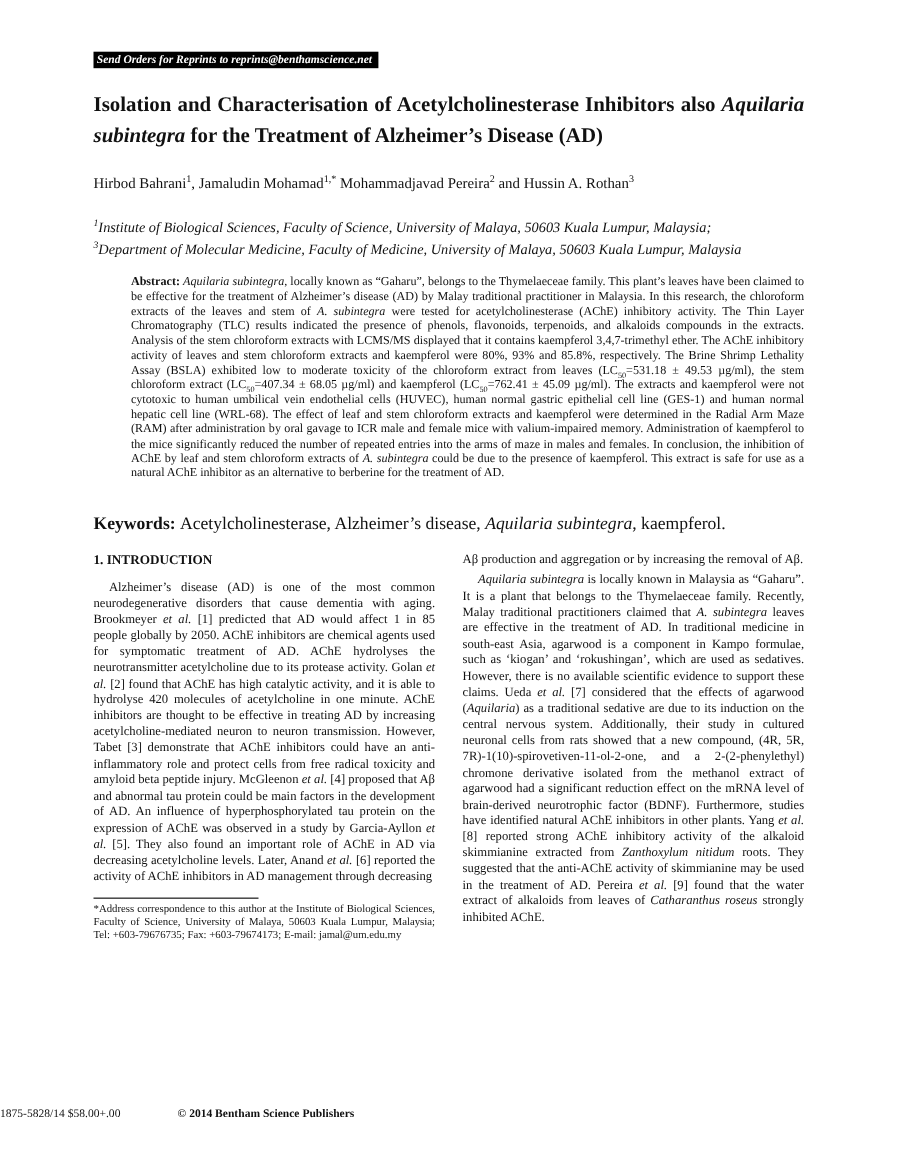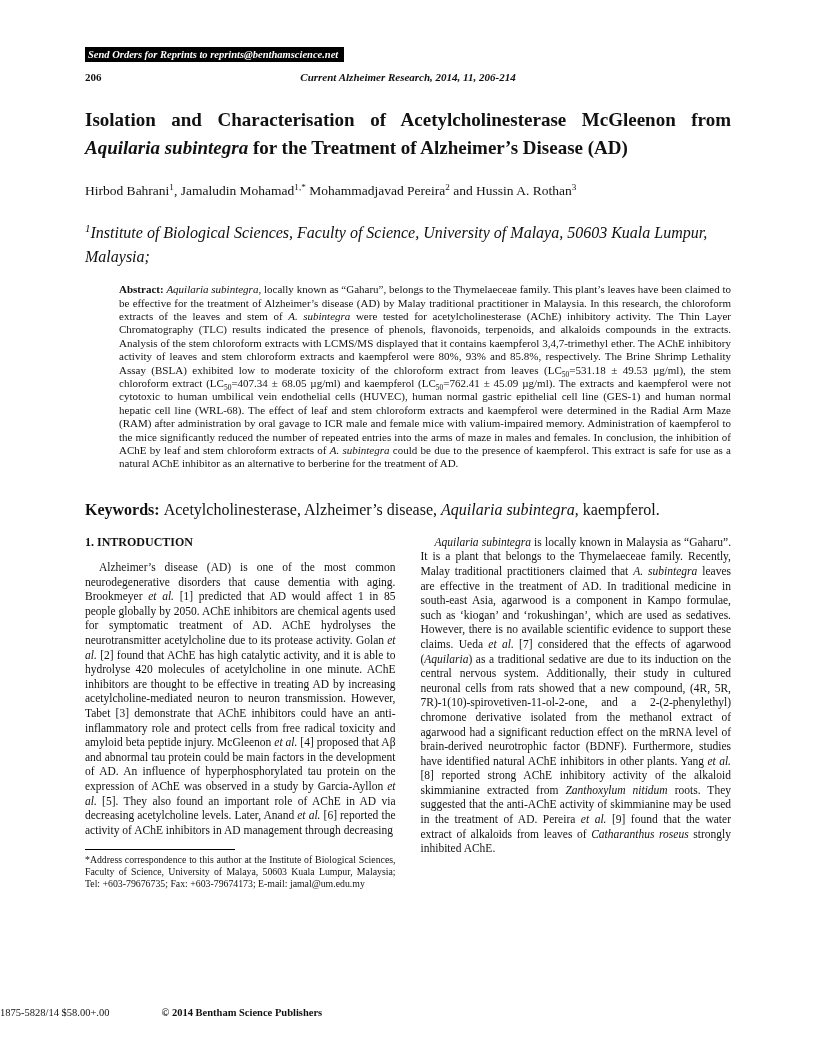--- a/index.html
+++ b/index.html
@@ -54,21 +54,21 @@
     font-weight: bold;
     line-height: 1.45;
     text-align: justify;
   }
   .author-line {
     margin-top: 22px;
     font-size: 13.5px;
   }
   .affiliations {
     margin-top: 22px;
-    font-size: 16px;
+    font-size: 13px;
     font-style: italic;
     line-height: 1.5;
   }
   .abstract {
     margin-top: 14px;
     margin-left: 34px;
     font-size: 11px;
     line-height: 1.22;
     text-align: justify;
   }
@@ -121,50 +121,48 @@
   }
   .footer-copyright { font-weight: bold; }
 </style>
 </head>
 <body>
 
 <div class="page">
 
   <div class="reprint-bar">Send Orders for Reprints to reprints@benthamscience.net</div>
 
-  <div class="page-head-row">
-    <span class="page-number">206</span>
-    <span class="journal-citation"><span class="it bd">Current Alzheimer Research, </span><span class="it bd">2014, </span><span class="it bd">11</span><span class="it bd">, 206-214</span></span>
-  </div>
 
-  <h1 class="article-title"><span>Isolation and Characterisation of Acetylcholinesterase McGleenon from </span><span class="it">Aquilaria subintegra</span><span> for the Treatment of Alzheimer’s Disease (AD)</span></h1>
+  <h1 class="article-title"><span>Isolation and Characterisation of Acetylcholinesterase Inhibitors also </span><span class="it">Aquilaria subintegra</span><span> for the Treatment of Alzheimer’s Disease (AD)</span></h1>
 
   <div class="author-line"><span>Hirbod Bahrani</span><sup>1</sup><span>, Jamaludin Mohamad</span><sup>1,*</sup><span> Mohammadjavad Pereira</span><sup>2</sup><span> and Hussin A. Rothan</span><sup>3</sup></div>
 
   <div class="affiliations">
     <div><sup>1</sup><span>Institute of Biological Sciences, Faculty of Science, University of Malaya, 50603 Kuala Lumpur, Malaysia;</span></div>
+    <div><sup>3</sup><span>Department of Molecular Medicine, Faculty of Medicine, University of Malaya, 50603 Kuala Lumpur, Malaysia</span></div>
   </div>
 
   <div class="abstract"><span class="bd">Abstract: </span><span class="it">Aquilaria subintegra</span><span>, locally known as “Gaharu”, belongs to the Thymelaeceae family. This plant’s leaves have been claimed to be effective for the treatment of Alzheimer’s disease (AD) by Malay traditional practitioner in Malaysia. In this research, the chloroform extracts of the leaves and stem of </span><span class="it">A. subintegra</span><span> were tested for acetylcholinesterase (AChE) inhibitory activity. The Thin Layer Chromatography (TLC) results indicated the presence of phenols, flavonoids, terpenoids, and alkaloids compounds in the extracts. Analysis of the stem chloroform extracts with LCMS/MS displayed that it contains kaempferol 3,4,7-trimethyl ether. The AChE inhibitory activity of leaves and stem chloroform extracts and kaempferol were 80%, 93% and 85.8%, respectively. The Brine Shrimp Lethality Assay (BSLA) exhibited low to moderate toxicity of the chloroform extract from leaves (LC</span><sub>50</sub><span>=531.18 ± 49.53 µg/ml), the stem chloroform extract (LC</span><sub>50</sub><span>=407.34 ± 68.05 µg/ml) and kaempferol (LC</span><sub>50</sub><span>=762.41 ± 45.09 µg/ml). The extracts and kaempferol were not cytotoxic to human umbilical vein endothelial cells (HUVEC), human normal gastric epithelial cell line (GES-1) and human normal hepatic cell line (WRL-68). The effect of leaf and stem chloroform extracts and kaempferol were determined in the Radial Arm Maze (RAM) after administration by oral gavage to ICR male and female mice with valium-impaired memory. Administration of kaempferol to the mice significantly reduced the number of repeated entries into the arms of maze in males and females. In conclusion, the inhibition of AChE by leaf and stem chloroform extracts of </span><span class="it">A. subintegra</span><span> could be due to the presence of kaempferol. This extract is safe for use as a natural AChE inhibitor as an alternative to berberine for the treatment of AD.</span></div>
 
   <div class="keywords"><span class="bd">Keywords: </span><span>Acetylcholinesterase, Alzheimer’s disease, </span><span class="it">Aquilaria subintegra</span><span>, kaempferol.</span></div>
 
   <div class="columns">
 
     <div class="col">
       <h2 class="section-heading">1. INTRODUCTION</h2>
       <p class="indent"><span>Alzheimer’s disease (AD) is one of the most common neurodegenerative disorders that cause dementia with aging. Brookmeyer </span><span class="it">et al.</span><span> [1] predicted that AD would affect 1 in 85 people globally by 2050. AChE inhibitors are chemical agents used for symptomatic treatment of AD. AChE hydrolyses the neurotransmitter acetylcholine due to its protease activity. Golan </span><span class="it">et al.</span><span> [2] found that AChE has high catalytic activity, and it is able to hydrolyse 420 molecules of acetylcholine in one minute. AChE inhibitors are thought to be effective in treating AD by increasing acetylcholine-mediated neuron to neuron transmission. However, Tabet [3] demonstrate that AChE inhibitors could have an anti-inflammatory role and protect cells from free radical toxicity and amyloid beta peptide injury. McGleenon </span><span class="it">et al.</span><span> [4] proposed that Aβ and abnormal tau protein could be main factors in the development of AD. An influence of hyperphosphorylated tau protein on the expression of AChE was observed in a study by Garcia-Ayllon </span><span class="it">et al.</span><span> [5]. They also found an important role of AChE in AD via decreasing acetylcholine levels. Later, Anand </span><span class="it">et al.</span><span> [6] reported the activity of AChE inhibitors in AD management through decreasing</span></p>
 
       <div class="footnote">
         <div class="footnote-rule"></div>
         <div>*Address correspondence to this author at the Institute of Biological Sciences, Faculty of Science, University of Malaya, 50603 Kuala Lumpur, Malaysia; Tel: +603-79676735; Fax: +603-79674173; E-mail: jamal@um.edu.my</div>
       </div>
     </div>
 
     <div class="col">
+      <p><span>Aβ production and aggregation or by increasing the removal of Aβ.</span></p>
       <p class="indent"><span class="it">Aquilaria subintegra</span><span> is locally known in Malaysia as “Gaharu”. It is a plant that belongs to the Thymelaeceae family. Recently, Malay traditional practitioners claimed that </span><span class="it">A. subintegra</span><span> leaves are effective in the treatment of AD. In traditional medicine in south-east Asia, agarwood is a component in Kampo formulae, such as ‘kiogan’ and ‘rokushingan’, which are used as sedatives. However, there is no available scientific evidence to support these claims. Ueda </span><span class="it">et al.</span><span> [7] considered that the effects of agarwood (</span><span class="it">Aquilaria</span><span>) as a traditional sedative are due to its induction on the central nervous system. Additionally, their study in cultured neuronal cells from rats showed that a new compound, (4R, 5R, 7R)-1(10)-spirovetiven-11-ol-2-one, and a 2-(2-phenylethyl) chromone derivative isolated from the methanol extract of agarwood had a significant reduction effect on the mRNA level of brain-derived neurotrophic factor (BDNF). Furthermore, studies have identified natural AChE inhibitors in other plants. Yang </span><span class="it">et al.</span><span> [8] reported strong AChE inhibitory activity of the alkaloid skimmianine extracted from </span><span class="it">Zanthoxylum nitidum</span><span> roots. They suggested that the anti-AChE activity of skimmianine may be used in the treatment of AD. Pereira </span><span class="it">et al.</span><span> [9] found that the water extract of alkaloids from leaves of </span><span class="it">Catharanthus roseus</span><span> strongly inhibited AChE.</span></p>
     </div>
 
   </div>
 
   <div class="page-footer">
     <span>1875-5828/14 $58.00+.00</span>
     <span class="footer-copyright">© 2014 Bentham Science Publishers</span>
   </div>
 

